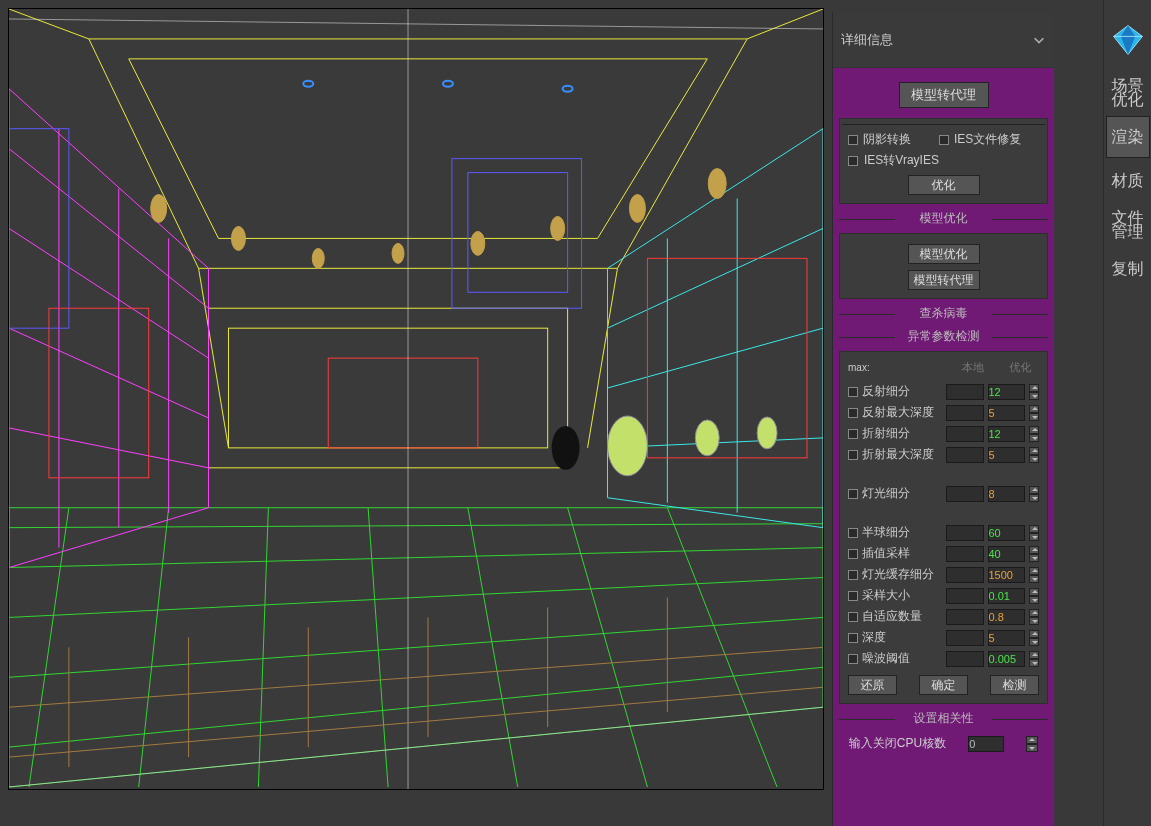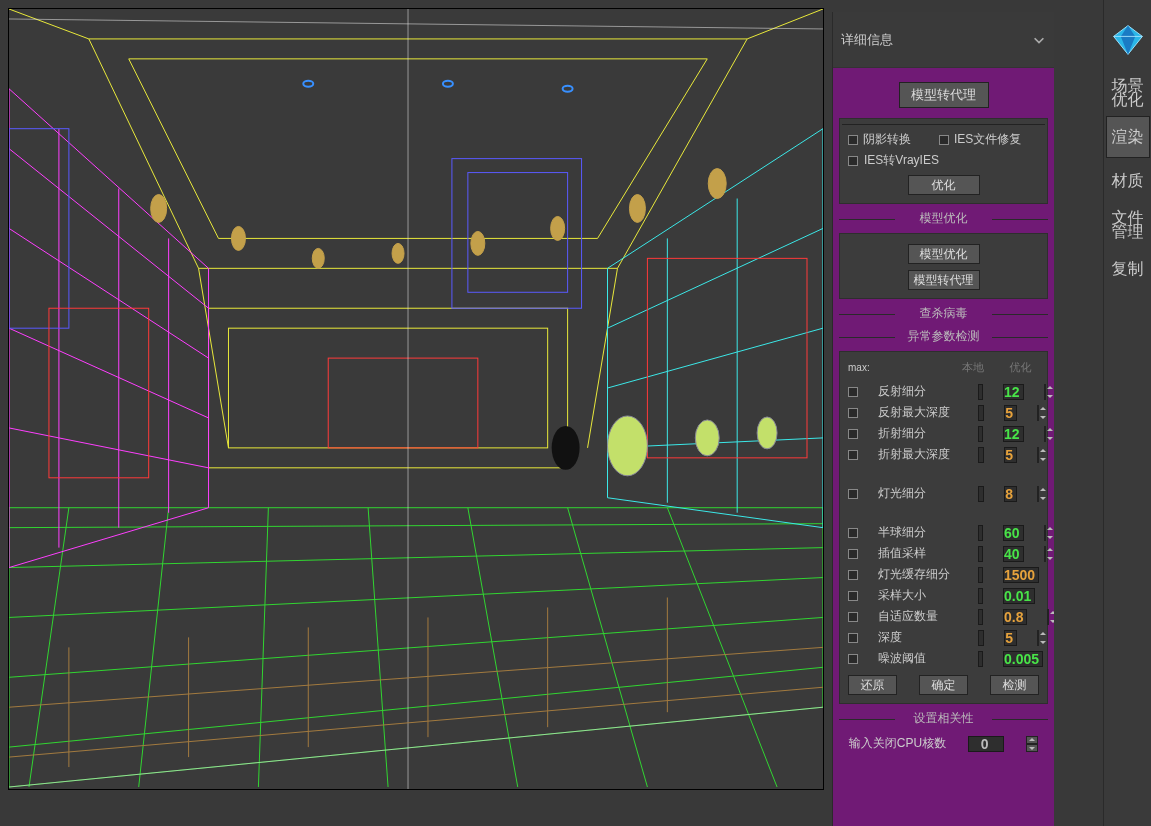--- a/index.html
+++ b/index.html
@@ -106,32 +106,31 @@
     padding: 2px 0 4px 0;
     color: #777; font-size: 11px;
   }
   .param-hdr .label { width: 96px; color: #ccc; font-size: 10px; }
   .param-hdr .col1  { width: 58px; text-align: center; }
   .param-hdr .col2  { flex: 1; text-align: center; }
 
   .param-row {
     display: flex; align-items: center;
     margin: 4px 0;
-    gap: 20px;
+    gap: 4px;
   }
   .param-row .chk { flex: 0 0 10px; }
   .param-row .lbl { flex: 0 0 80px; color: #ccc; }
   .num-box {
     width: 44px; height: 16px;
     background: #2e2e2e;
     border: 1px solid #1a1a1a;
-    color: #bbb; font-size: 14px;
-    text-align: center; padding-right: 3px;
+    color: #bbb; font-size: 11px;
+    text-align: left; padding-right: 3px;
     line-height: 14px;
-    font-weight: bold;
   }
   .num-box.green { color: #48e448; }
   .num-box.orange{ color: #e6a23c; }
   .spinner {
     width: 12px; height: 16px;
     display: flex; flex-direction: column;
     cursor: pointer;
   }
   .spinner .up, .spinner .dn {
     flex: 1;

